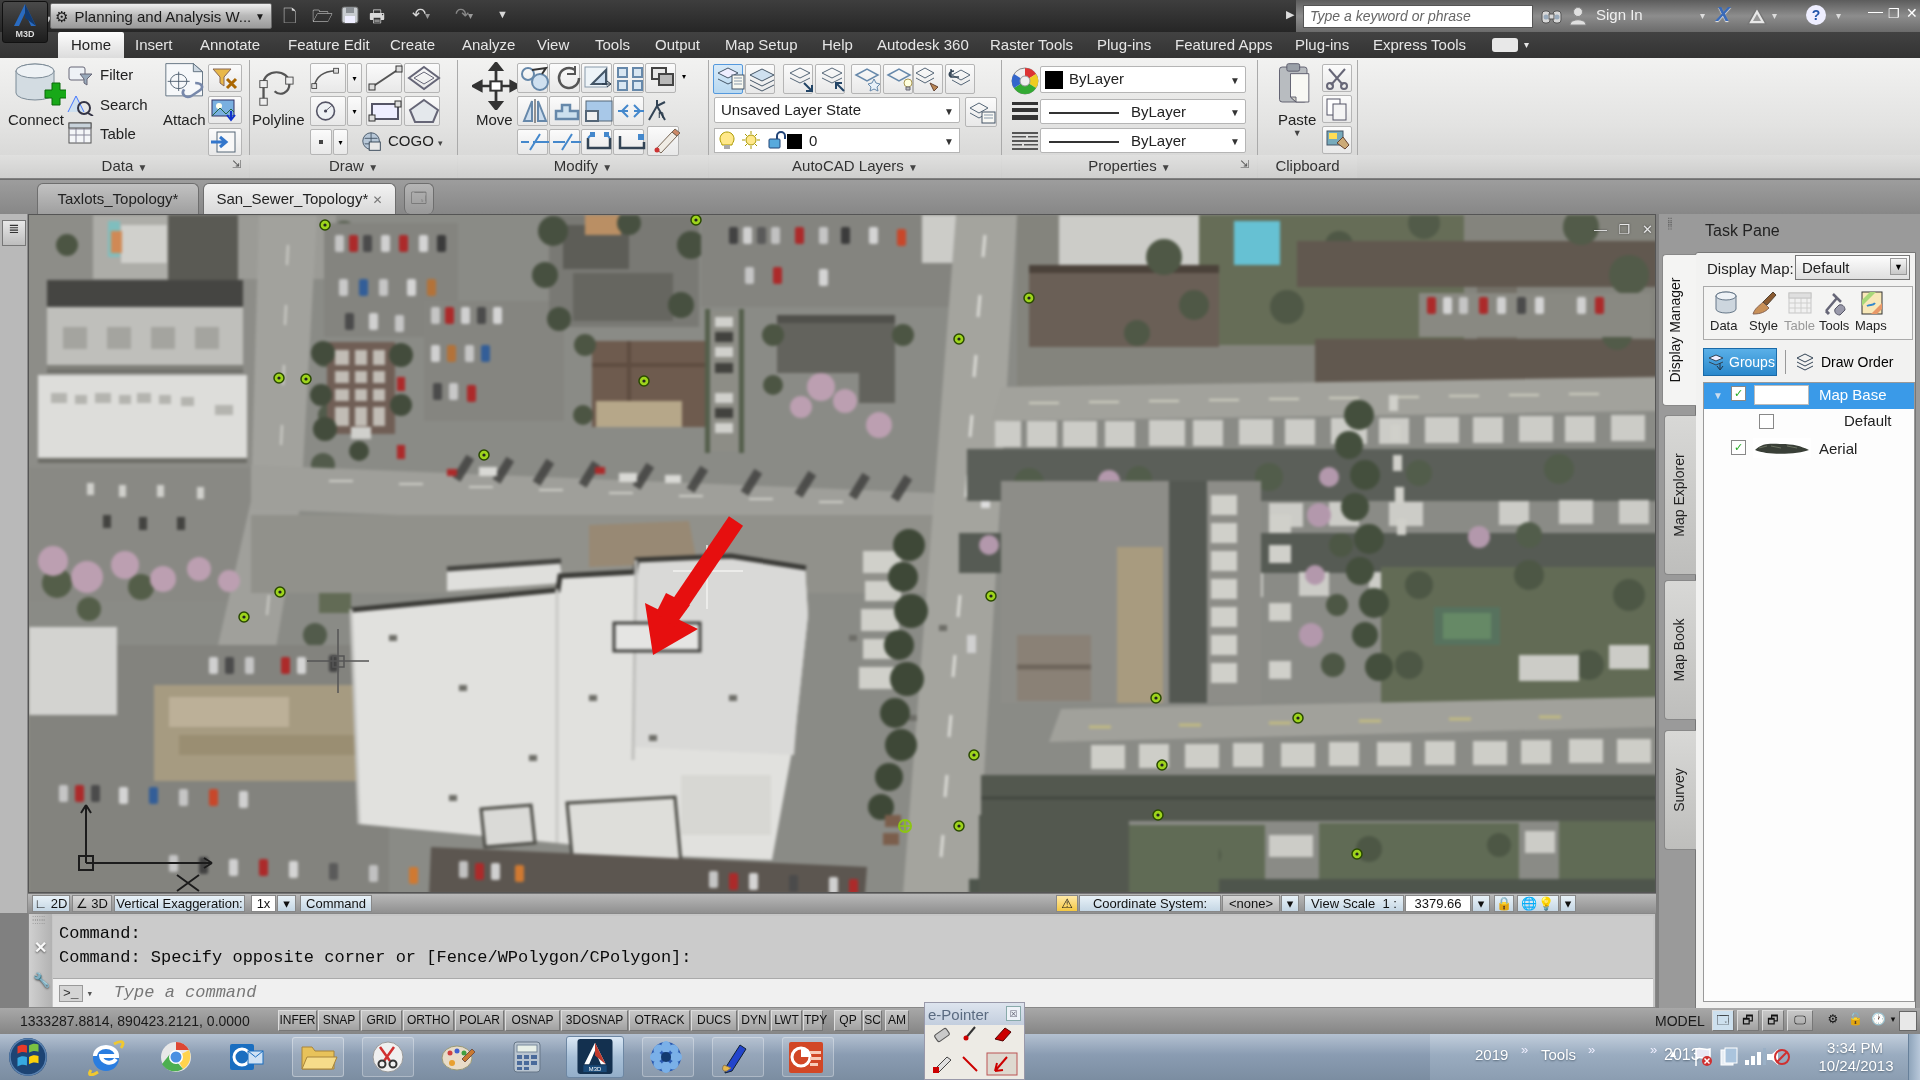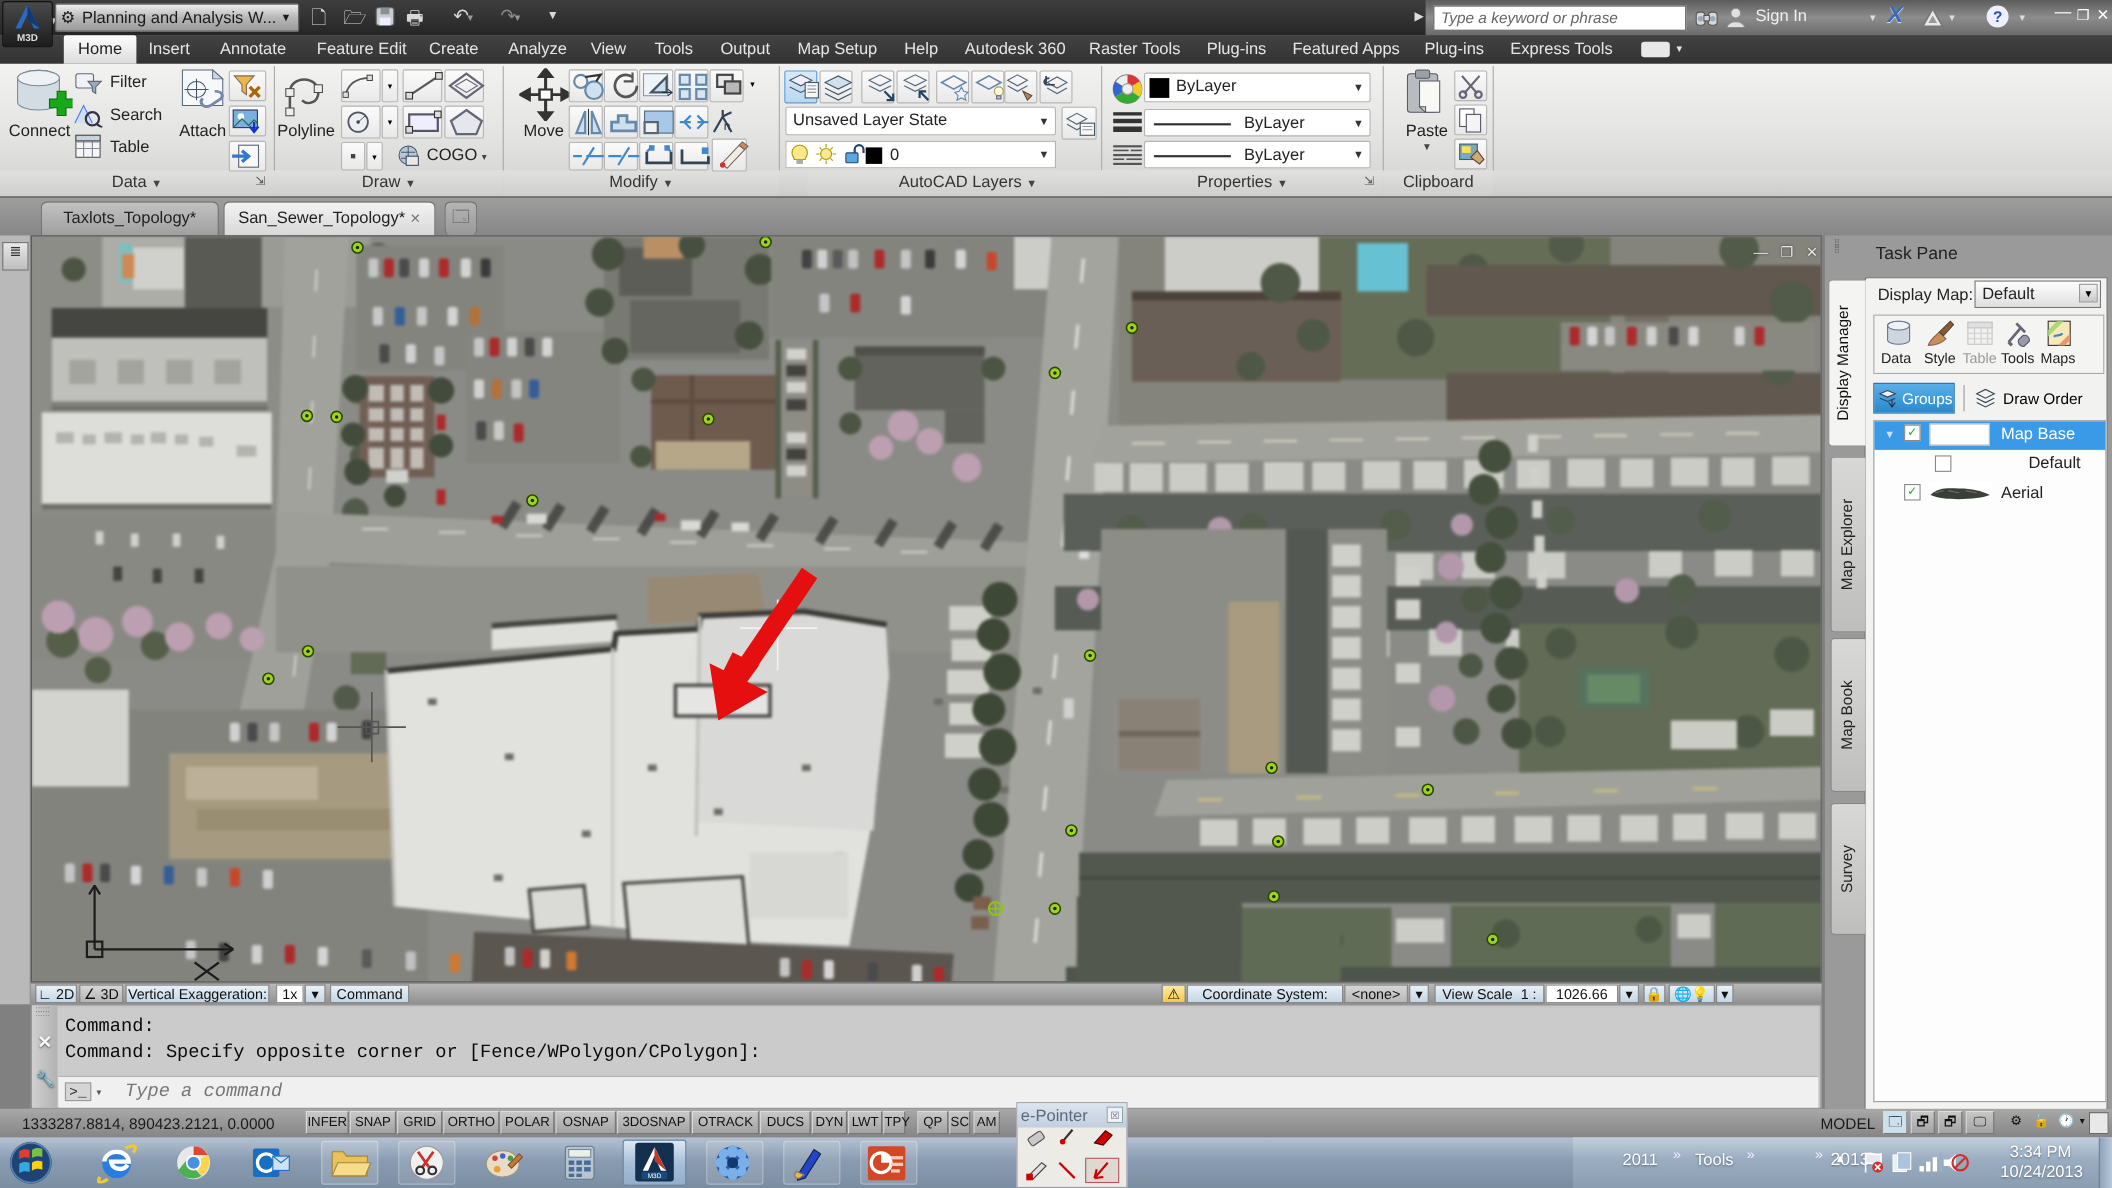--- a/index.html
+++ b/index.html
@@ -129,21 +129,21 @@
     <div class="sep" style="left:249px"></div>
     <div class="sep" style="left:457px"></div>
     <div class="sep" style="left:708px"></div>
     <div class="sep" style="left:1001px"></div>
     <div class="sep" style="left:1257px"></div>
     <div class="sep" style="left:1357px"></div>
     <div style="position:absolute;left:0;top:97px;width:1920px;height:23px;background:linear-gradient(180deg,#dededd,#cccccb)"></div>
     <div class="plabel" style="left:0;width:249px">Data <span class="da">▼</span></div>
     <div class="plabel" style="left:250px;width:207px">Draw <span class="da">▼</span></div>
     <div class="plabel" style="left:458px;width:250px">Modify <span class="da">▼</span></div>
-    <div class="plabel" style="left:734px;width:292px">AutoCAD Layers <span class="da">▼</span></div>
+    <div class="plabel" style="left:709px;width:292px">AutoCAD Layers <span class="da">▼</span></div>
     <div class="plabel" style="left:1002px;width:255px">Properties <span class="da">▼</span></div>
     <div class="plabel" style="left:1258px;width:99px">Clipboard</div>
     <div style="position:absolute;left:232px;top:100px;color:#555;font-size:11px">⇲</div>
     <div style="position:absolute;left:1240px;top:100px;color:#555;font-size:11px">⇲</div>
 
     <svg style="position:absolute;left:12px;top:4px" width="54" height="48" viewBox="0 0 54 48">
       <ellipse cx="23" cy="9" rx="19" ry="7" fill="#e4eaee" stroke="#7b8a96"></ellipse>
       <path d="M4 9 v22 a19 7 0 0 0 38 0 v-22" fill="#d3dce2" stroke="#7b8a96"></path>
       <ellipse cx="23" cy="9" rx="19" ry="7" fill="#eef2f5" stroke="#7b8a96"></ellipse>
       <path d="M33 28 h7 v-7 h8 v7 h7 v8 h-7 v7 h-8 v-7 h-7 z" fill="#18a818" stroke="#0a6a0a"></path>
@@ -1069,21 +1069,21 @@
     <div class="msbtn" style="left:44px;width:40px;background:linear-gradient(180deg,#d8d8d8,#b5b5b5)">∠ 3D</div>
     <div class="msbtn" style="left:86px;width:131px">Vertical Exaggeration:</div>
     <div class="msbtn" style="left:223px;width:25px;background:#fff">1x</div>
     <div class="msbtn" style="left:249px;width:19px">▾</div>
     <div class="msbtn" style="left:272px;width:72px">Command</div>
     <div class="msbtn" style="left:1028px;width:22px;background:linear-gradient(180deg,#ffe9a8,#f4c842)">⚠</div>
     <div class="msbtn" style="left:1051px;width:142px">Coordinate System:</div>
     <div class="msbtn" style="left:1194px;width:58px;background:linear-gradient(180deg,#d6d6d6,#b8b8b8)">&lt;none&gt;</div>
     <div class="msbtn" style="left:1253px;width:18px">▾</div>
     <div class="msbtn" style="left:1276px;width:100px">View Scale&nbsp; 1 :</div>
-    <div class="msbtn" style="left:1377px;width:66px;background:#fff">1026.66</div>
+    <div class="msbtn" style="left:1377px;width:66px;background:#fff">3379.66</div>
     <div class="msbtn" style="left:1444px;width:18px">▾</div>
     <div class="msbtn" style="left:1466px;width:20px">🔒</div>
     <div class="msbtn" style="left:1489px;width:42px">🌐💡</div>
     <div class="msbtn" style="left:1532px;width:16px">▾</div>
   </div>
 
   <div class="abs" id="taskpane">
     <div style="position:absolute;left:8px;top:6px;color:#666;font-size:8px;line-height:4px">⣿<br>⣿</div>
     <div style="position:absolute;left:46px;top:8px;font-size:16px;color:#222">Task Pane</div>
     <div style="position:absolute;left:36px;top:38px;width:221px;height:758px;background:#f2f2f1;border:1px solid #777;border-radius:3px 0 0 0"></div>
@@ -1303,21 +1303,21 @@
       </svg>
     <svg class="tbicon" style="left:786px" width="40" height="37" viewBox="0 0 40 37">
         <rect x="3" y="3" width="34" height="31" rx="2" fill="#d24726"></rect>
         <circle cx="15" cy="18" r="9" fill="none" stroke="#fff" stroke-width="3"></circle>
         <path d="M15 9 a9 9 0 0 1 9 9 h-9 z" fill="#fff"></path>
         <rect x="24" y="12" width="11" height="3" fill="#f8cbb8"></rect>
         <rect x="24" y="18" width="11" height="3" fill="#f8cbb8"></rect>
         <rect x="24" y="24" width="8" height="3" fill="#f8cbb8"></rect>
       </svg>
 
-    <div style="position:absolute;left:1475px;top:12px;font-size:15px;color:#fff;text-shadow:0 1px 2px #567">2011</div>
+    <div style="position:absolute;left:1475px;top:12px;font-size:15px;color:#fff;text-shadow:0 1px 2px #567">2019</div>
     <div style="position:absolute;left:1521px;top:8px;font-size:13px;color:#eef">»</div>
     <div style="position:absolute;left:1541px;top:12px;font-size:15px;color:#fff;text-shadow:0 1px 2px #567">Tools</div>
     <div style="position:absolute;left:1588px;top:8px;font-size:13px;color:#eef">»</div>
     <div style="position:absolute;left:1664px;top:12px;font-size:16px;color:#fff;text-shadow:0 1px 2px #567">2013</div>
     <div style="position:absolute;left:1650px;top:8px;font-size:13px;color:#eef">»</div>
     <div style="position:absolute;left:1668px;top:14px;font-size:10px;color:#fff">▲</div>
 
     <svg style="position:absolute;left:1692px;top:12px" width="22" height="22" viewBox="0 0 22 22">
         <path d="M4 2 v18 M4 3 c6 -2 9 2 14 0 v9 c-5 2 -8 -2 -14 0" fill="#e8e8f4" stroke="#fff" stroke-width="1.5"></path>
         <circle cx="15" cy="15" r="5" fill="#d03030"></circle>

